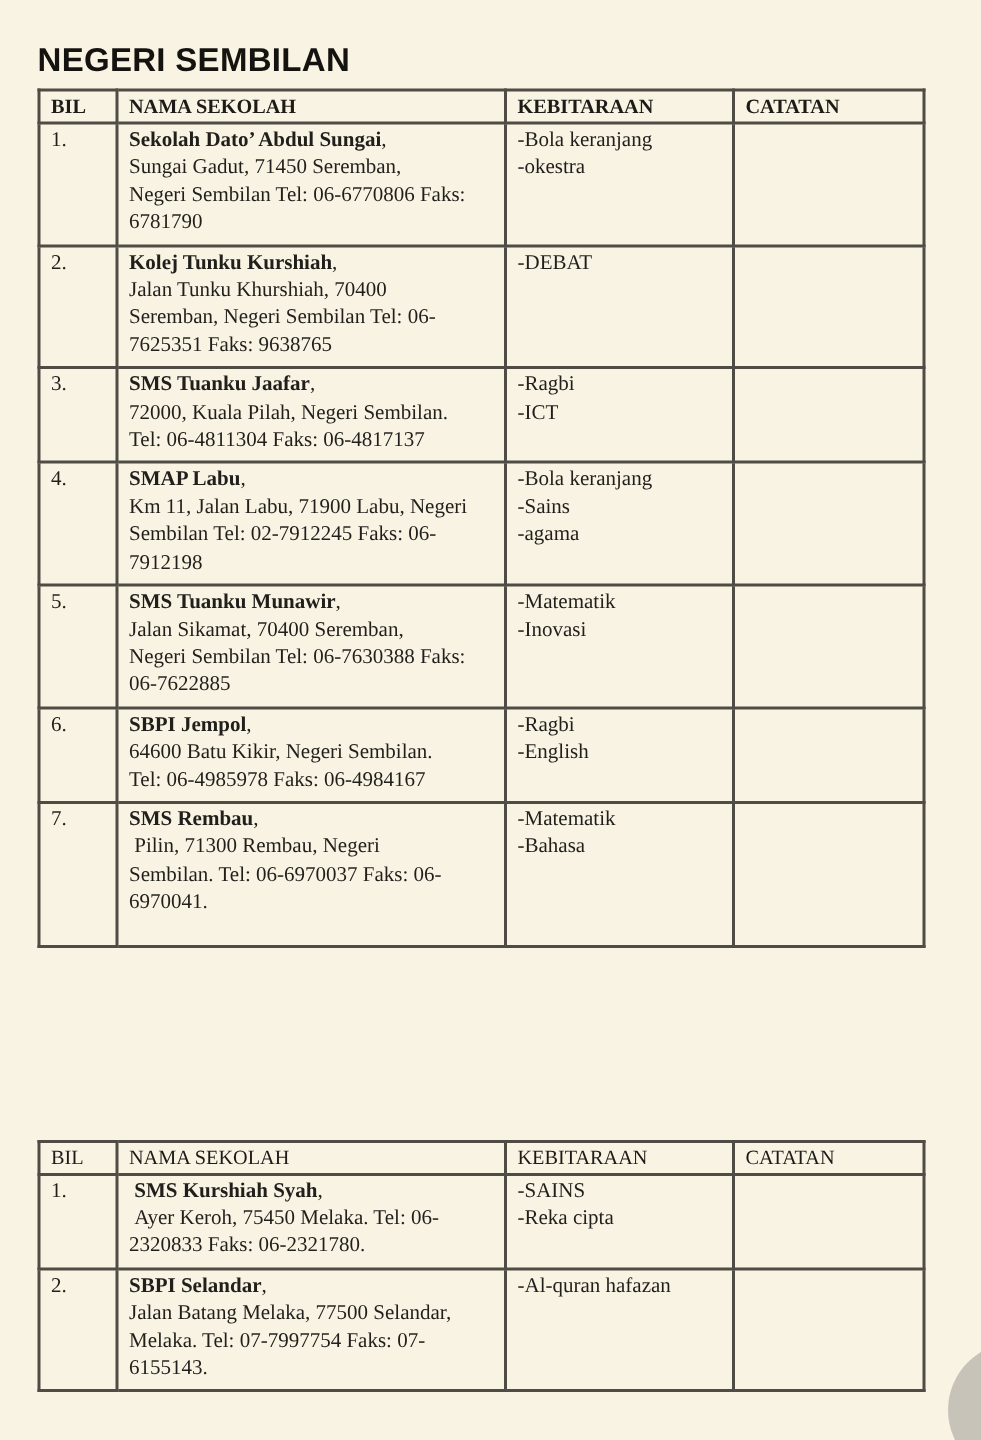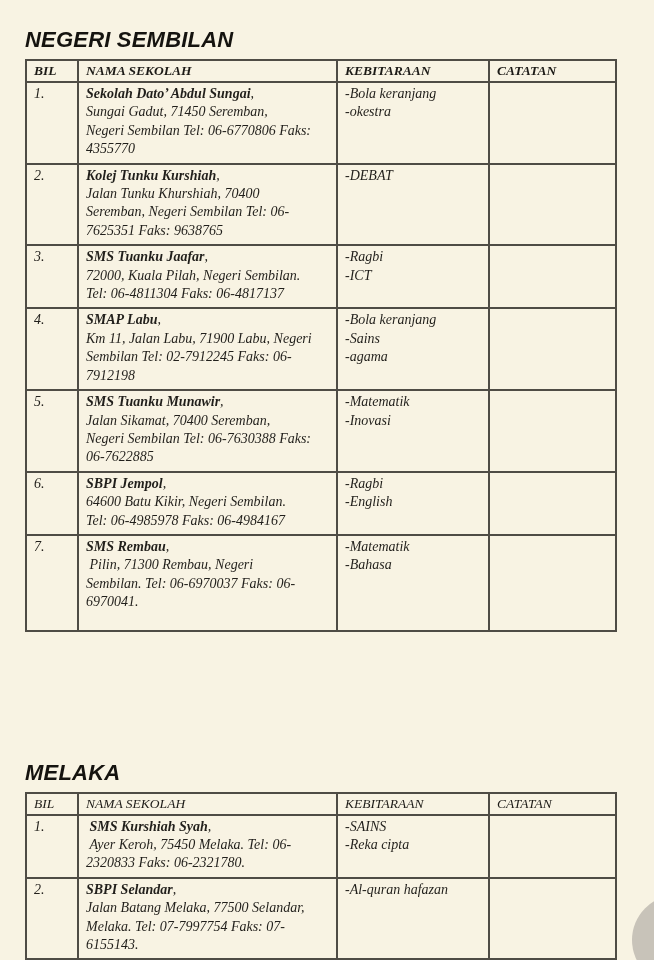--- a/index.html
+++ b/index.html
@@ -4,21 +4,21 @@
 <style>
   html, body { margin: 0; padding: 0; }
   body {
     width: 654px; height: 960px;
     background: #f8f3e3;
     font-family: "Liberation Serif", "DejaVu Serif", serif;
     color: #211f1b;
     overflow: hidden;
     position: relative;
   }
-  .page { position: absolute; inset: 0; overflow: hidden; font-style: italic; }
+  .page { position: absolute; inset: 0; overflow: hidden; }
   section { margin-left: 25px; width: 590px; }
   .sec-1 { margin-top: 27px; }
   .sec-2 { margin-top: 128px; }
   h1 {
     font-family: "Liberation Sans", sans-serif;
     font-weight: 700;
     font-size: 22px;
     line-height: 26px;
     letter-spacing: 0.2px;
     color: #15130f;
@@ -80,21 +80,21 @@
           <th>CATATAN</th>
         </tr>
       </thead>
       <tbody>
         <tr>
           <td>1.</td>
           <td>
             <div class="line"><span class="nm">Sekolah Dato’ Abdul Sungai</span><span>,</span></div>
             <div class="line">Sungai Gadut, 71450 Seremban,</div>
             <div class="line">Negeri Sembilan Tel: 06-6770806 Faks:</div>
-            <div class="line">4355770</div>
+            <div class="line">6781790</div>
           </td>
           <td>
             <div class="line">-Bola keranjang</div>
             <div class="line">-okestra</div>
           </td>
           <td></td>
         </tr>
         <tr>
           <td>2.</td>
           <td>
@@ -175,21 +175,20 @@
             <div class="line">-Matematik</div>
             <div class="line">-Bahasa</div>
           </td>
           <td></td>
         </tr>
       </tbody>
     </table>
   </section>
 
   <section class="sec-2">
-    <h1>MELAKA</h1>
     <table class="light-head">
       <colgroup>
         <col style="width:52px">
           <col style="width:259px">
           <col style="width:152px">
           <col style="width:127px">
       </colgroup>
       <thead>
         <tr>
           <th>BIL</th>

